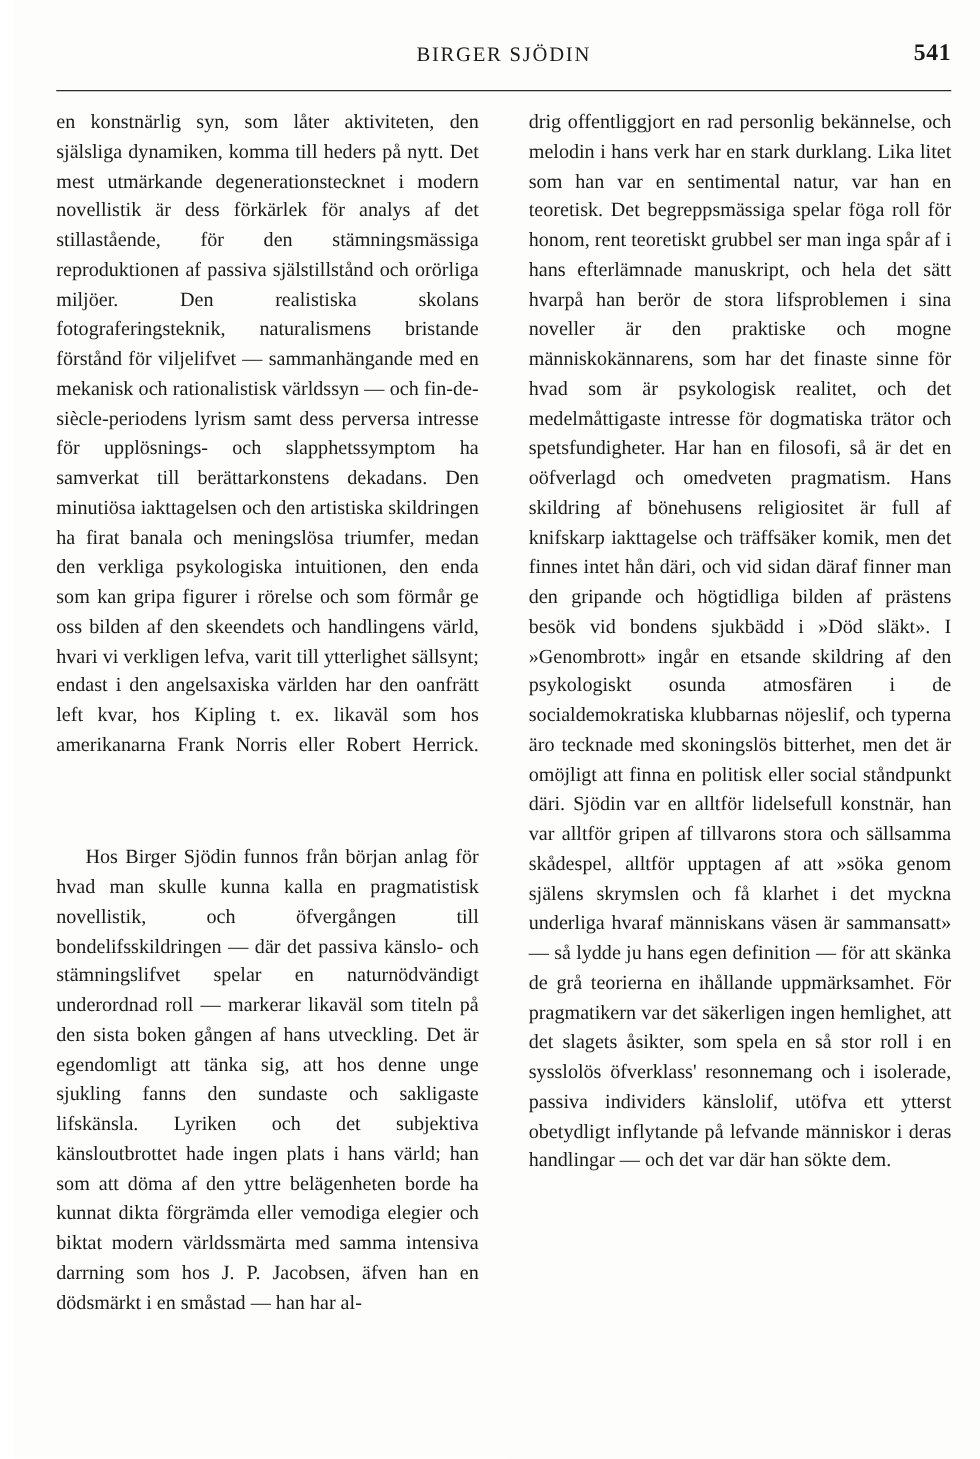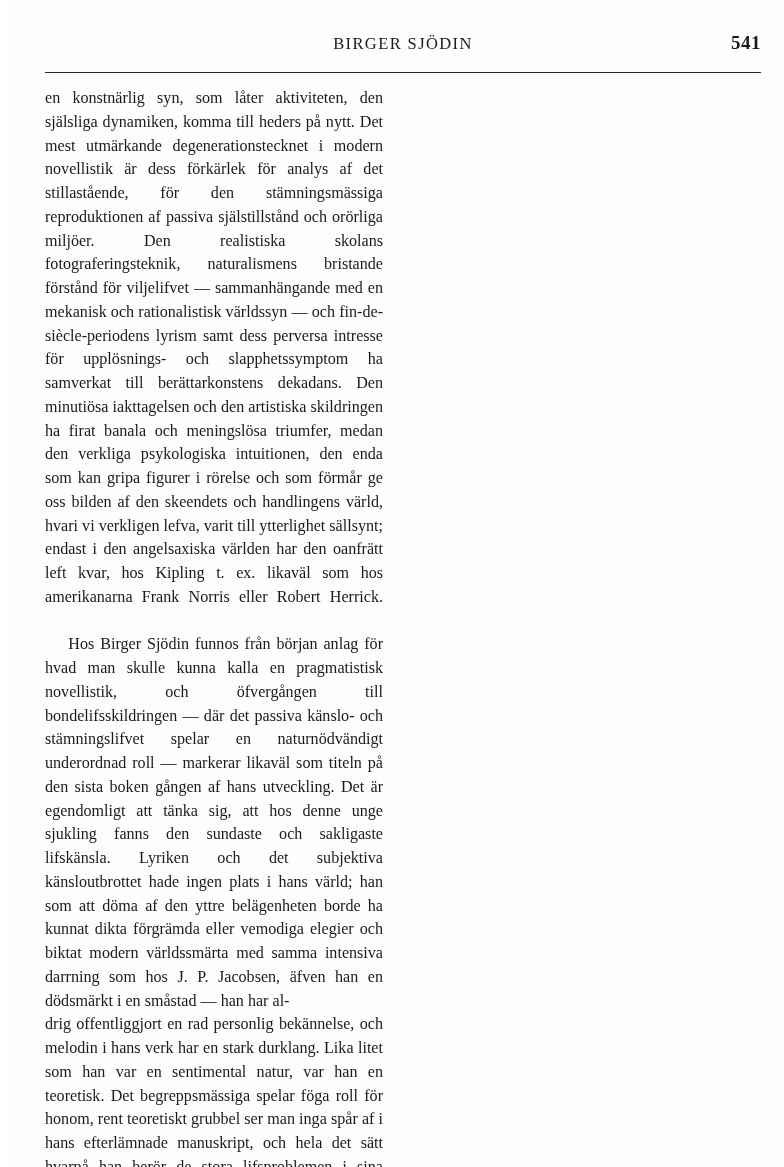--- a/index.html
+++ b/index.html
@@ -62,37 +62,38 @@
   }
 
   
   .columns {
     position: absolute;
     left: 34px;
     top: 86px;
     width: 716px;
     height: 1030px;
     display: flex;
-    flex-direction: column;
+    flex-direction: row;
     justify-content: space-between;
   }
   .col {
     width: 338px;
     font-size: 16.1px;
     line-height: 23.75px;
     text-align: justify;
     text-justify: inter-word;
     hyphens: none;
   }
   .col p {
     margin: 0;
     text-align: justify;
   }
   .col p.indent {
     text-indent: 1.45em;
+    margin-top: 42px;
   }
   
   .col p.full::after {
     content: "";
     display: inline-block;
     width: 100%;
   }
   .col p.last::after { content: none; }
 </style>
 </head>

